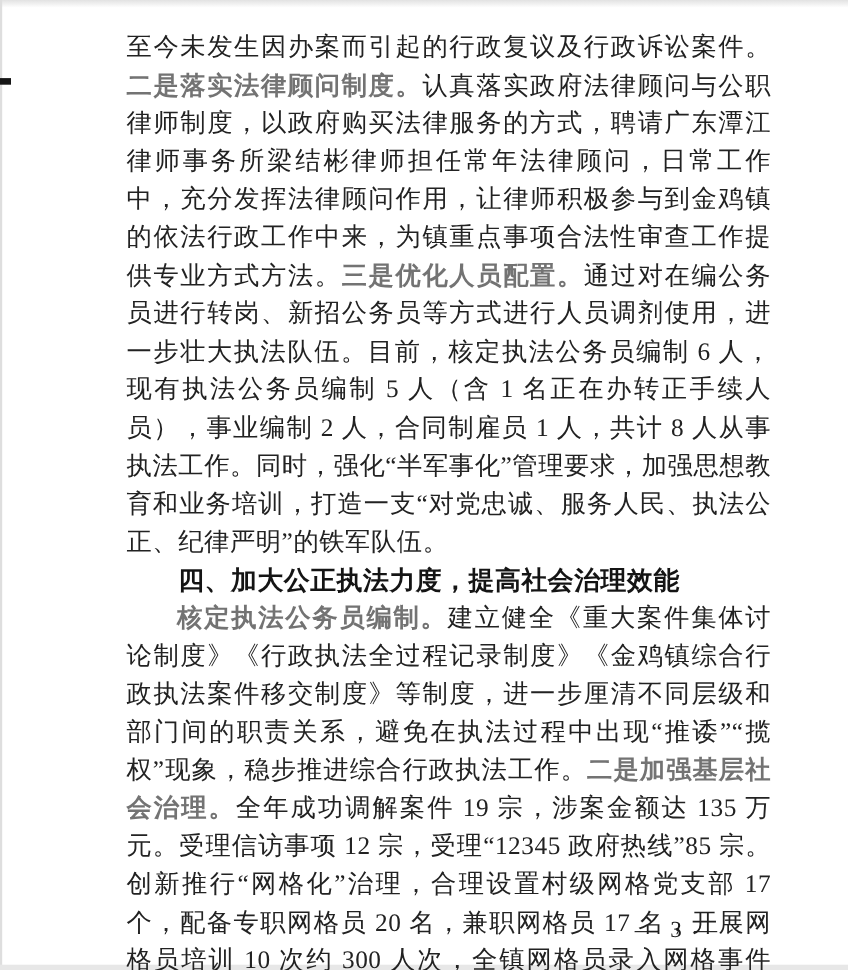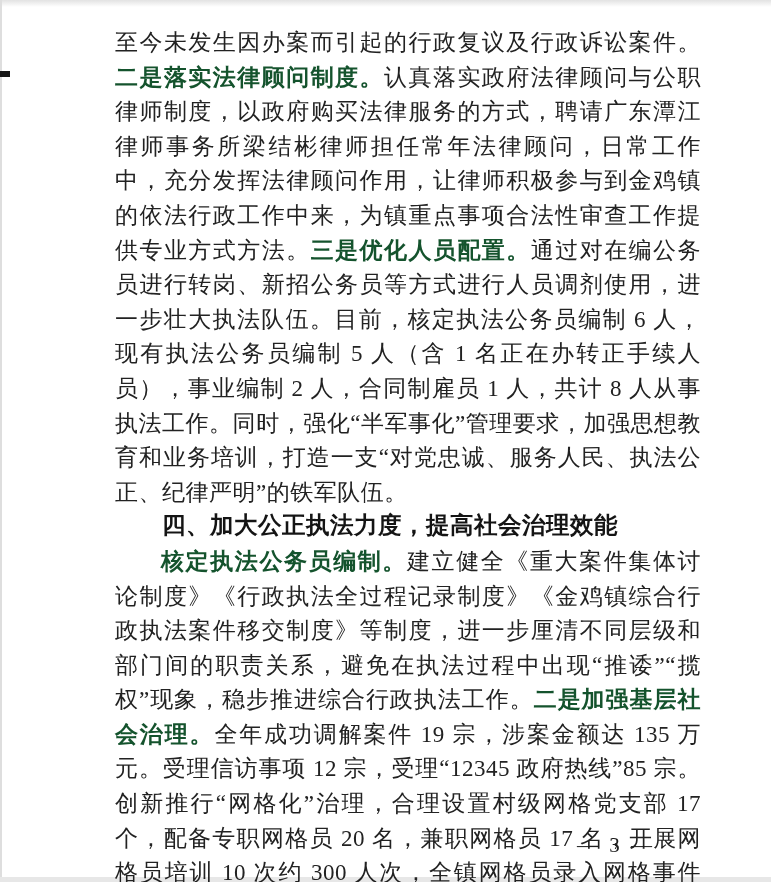--- a/index.html
+++ b/index.html
@@ -46,27 +46,27 @@
   }
   p.para {
     margin: 0;
     padding: 0;
   }
   p.para.indent {
     text-indent: 2em;
   }
   .runin {
     font-weight: bold;
-    color: #14532d;
+    color: #737373;
   }
   p.heading {
     margin: 0;
     padding: 0;
     text-indent: 2em;
-    font-family: Liberation Mono, monospace;
+    font-family: Liberation Sans, sans-serif;
     font-weight: bold;
     color: #141414;
     font-size: 23.5px;
   }
   .page-number {
     position: absolute;
     top: 833px;
     left: 566px;
     width: 100px;
     text-align: center;

